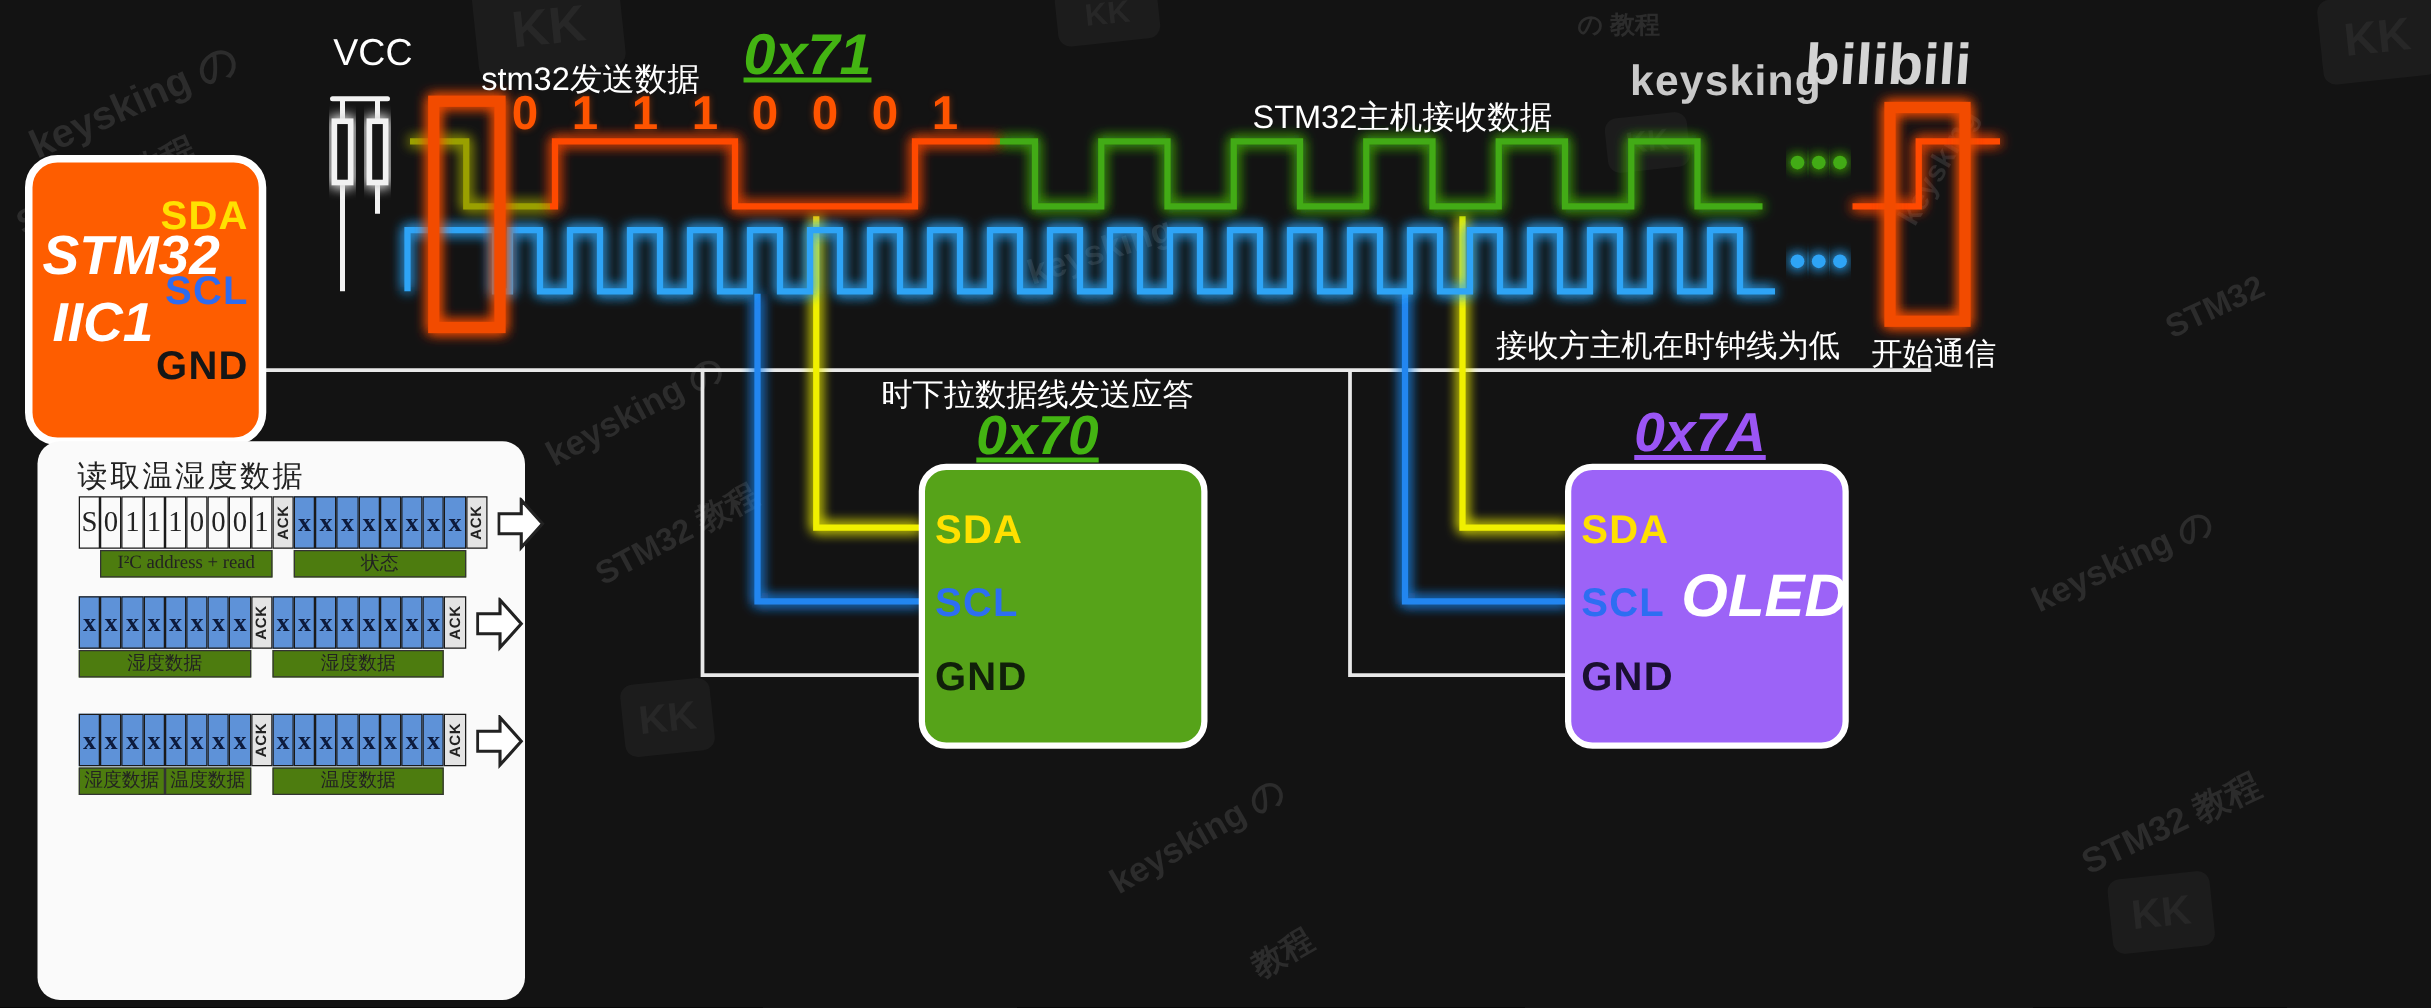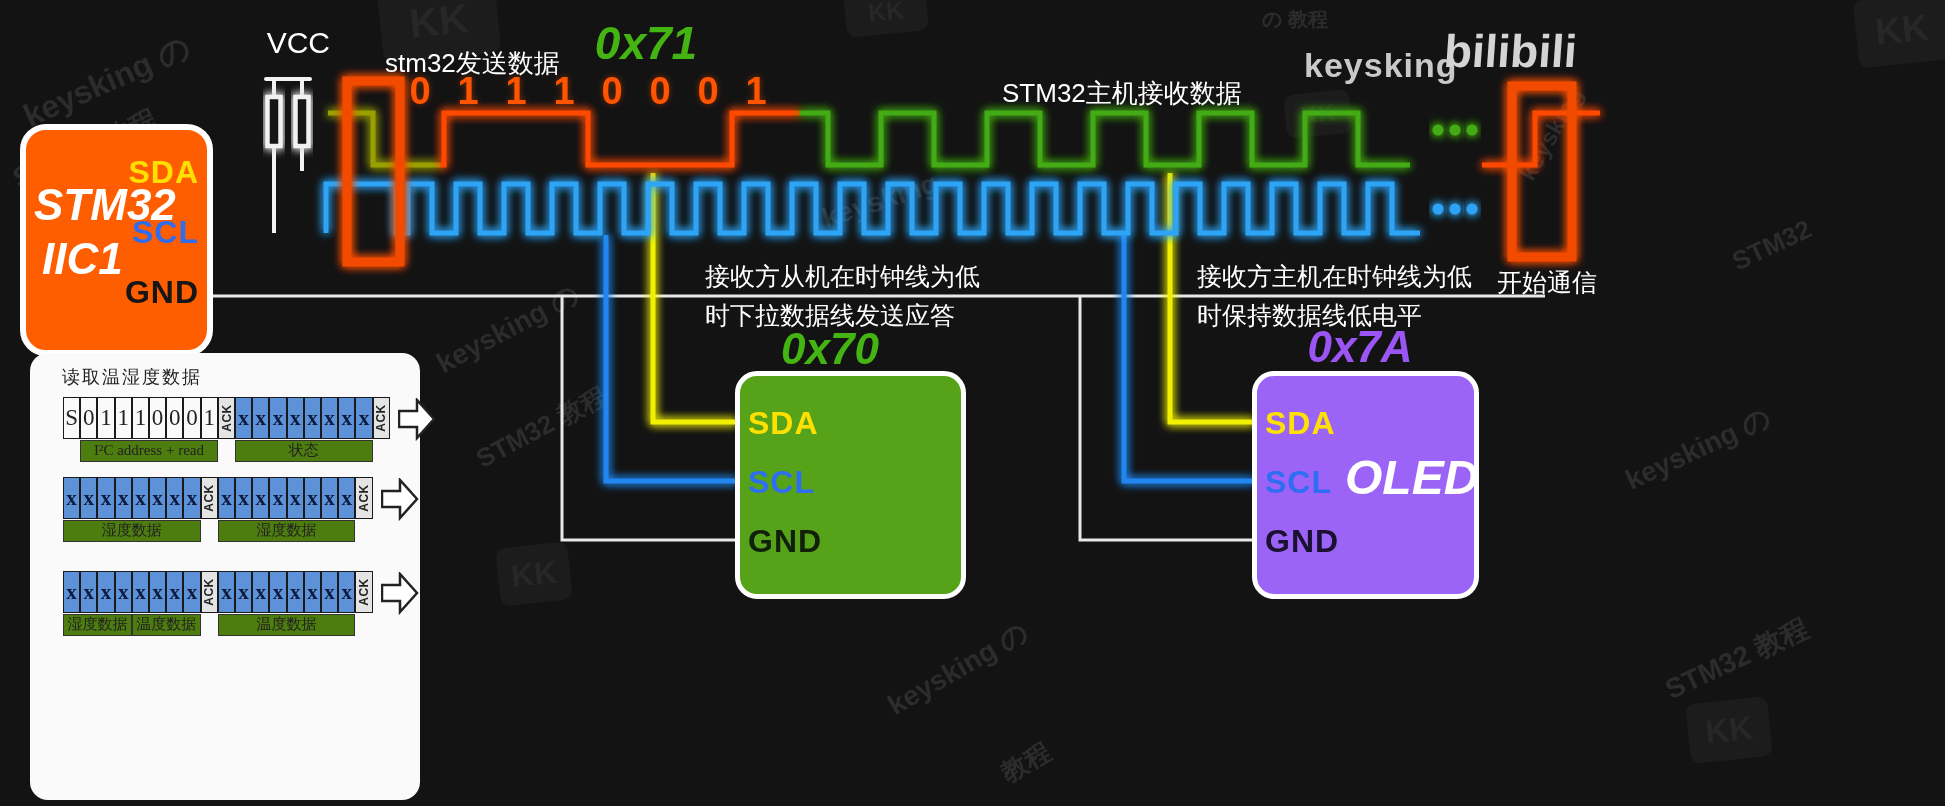--- a/index.html
+++ b/index.html
@@ -5,21 +5,21 @@
   html,body{margin:0;padding:0;background:#000;}
   .stage{position:relative;width:1945px;height:806px;background:#131313;overflow:hidden;
          font-family:"Liberation Sans",sans-serif;}
   .abs{position:absolute;}
   .wm{position:absolute;color:#2c2c2c;font-weight:bold;white-space:nowrap;pointer-events:none;}
   .wmbox{position:absolute;background:#1c1c1c;border-radius:10px;color:#272727;
          font-weight:bold;display:flex;align-items:center;justify-content:center;}
   .txt{position:absolute;color:#ffffff;white-space:nowrap;}
   .bitlbl{position:absolute;top:70px;width:48px;text-align:center;font-size:38px;font-weight:bold;color:#ff5400;
           text-shadow:0 0 6px rgba(255,84,0,.45);}
-  .addr{position:absolute;font-style:italic;font-weight:bold;}
+  .addr{position:absolute;font-style:italic;font-weight:bold;text-decoration:underline;}
   .devbox{position:absolute;width:221px;height:218px;border:5px solid #ffffff;border-radius:22px;}
   .pin{position:absolute;left:8px;font-weight:bold;font-size:32px;letter-spacing:1px;text-align:right;}
   .devname{position:absolute;color:#ffffff;font-style:italic;font-weight:bold;}
   .panel{position:absolute;left:30px;top:353px;width:390px;height:447px;background:#fafafa;
          border-radius:18px;color:#222;}
   .cell{position:absolute;box-sizing:border-box;border:1.2px solid #1a1a1a;height:42px;width:17.2px;
         display:flex;align-items:center;justify-content:center;
         font-family:"Liberation Serif",serif;font-size:23px;}
   .cell.data{background:#5e92d8;color:#0d1b3d;font-weight:bold;font-size:21px;}
   .cell.ack{background:#e4e4e4;}
@@ -113,24 +113,22 @@
       <div class="bitlbl" style="left: 636px;">0</div>
       <div class="bitlbl" style="left: 684px;">0</div>
       <div class="bitlbl" style="left: 732px;">1</div>
     </div>
 
   <div class="txt" style="left:1304px;top:46px;font-size:34px;font-weight:bold;color:#c9c9c9;letter-spacing:1px;">keysking</div>
   <div class="txt" style="left:1444px;top:24px;font-size:46px;font-weight:bold;color:#d4d4d4;transform:skewX(-4deg);">bilibili</div>
 
   <div class="txt" style="left:1452px;top:266px;width:190px;text-align:center;font-size:25px;">开始通信</div>
 
-  <div class="txt" style="left:705px;top:260px;font-size:25px;">接收方从机在时钟线为低</div>
   <div class="txt" style="left:705px;top:299px;font-size:25px;">时下拉数据线发送应答</div>
   <div class="txt" style="left:1197px;top:260px;font-size:25px;">接收方主机在时钟线为低</div>
-  <div class="txt" style="left:1197px;top:299px;font-size:25px;">时保持数据线低电平</div>
 
   <div class="abs" style="left:20px;top:124px;width:181px;height:220px;background:#fe5d00;border:6px solid #fff;border-radius:26px;box-sizing:content-box;">
     <div class="devname" style="left:8px;top:50px;font-size:44px;">STM32</div>
     <div class="devname" style="left:16px;top:104px;font-size:44px;">IIC1</div>
     <div class="pin" style="left:auto;right:8px;top:24px;color:#ffe000;">SDA</div>
     <div class="pin" style="left:auto;right:8px;top:84px;color:#2e6cf0;">SCL</div>
     <div class="pin" style="left:auto;right:8px;top:144px;color:#161616;">GND</div>
   </div>
 
   <div class="addr" style="left:745px;top:324px;width:170px;text-align:center;font-size:44px;color:#43b412;">0x70</div>
@@ -142,21 +140,21 @@
 
   <div class="addr" style="left:1275px;top:322px;width:170px;text-align:center;font-size:44px;color:#9b55f5;">0x7A</div>
   <div class="devbox" style="left:1252px;top:371px;width:217px;background:#9c63f7;">
     <div class="pin" style="top:29px;color:#ffe000;">SDA</div>
     <div class="pin" style="top:88px;color:#2d6ef2;">SCL</div>
     <div class="pin" style="top:147px;color:#1a1030;">GND</div>
     <div class="devname" style="left:88px;top:74px;font-size:48px;">OLED</div>
   </div>
 
   <div class="panel">
-    <div style="position:absolute;left:32px;top:12px;font-family:'Liberation Serif',serif;font-size:18px;letter-spacing:2px;">读取温湿度数据</div>
+    <div style="position:absolute;left:32px;top:12px;font-family:'Liberation Serif',serif;font-size:24px;letter-spacing:2px;">读取温湿度数据</div>
     <div id="panel-rows">
         <div class="cell plain" style="left: 33px; top: 44px;">
           <span>S</span>
         </div>
         <div class="cell plain" style="left: 50.2px; top: 44px;">
           <span>0</span>
         </div>
         <div class="cell plain" style="left: 67.4px; top: 44px;">
           <span>1</span>
         </div>

